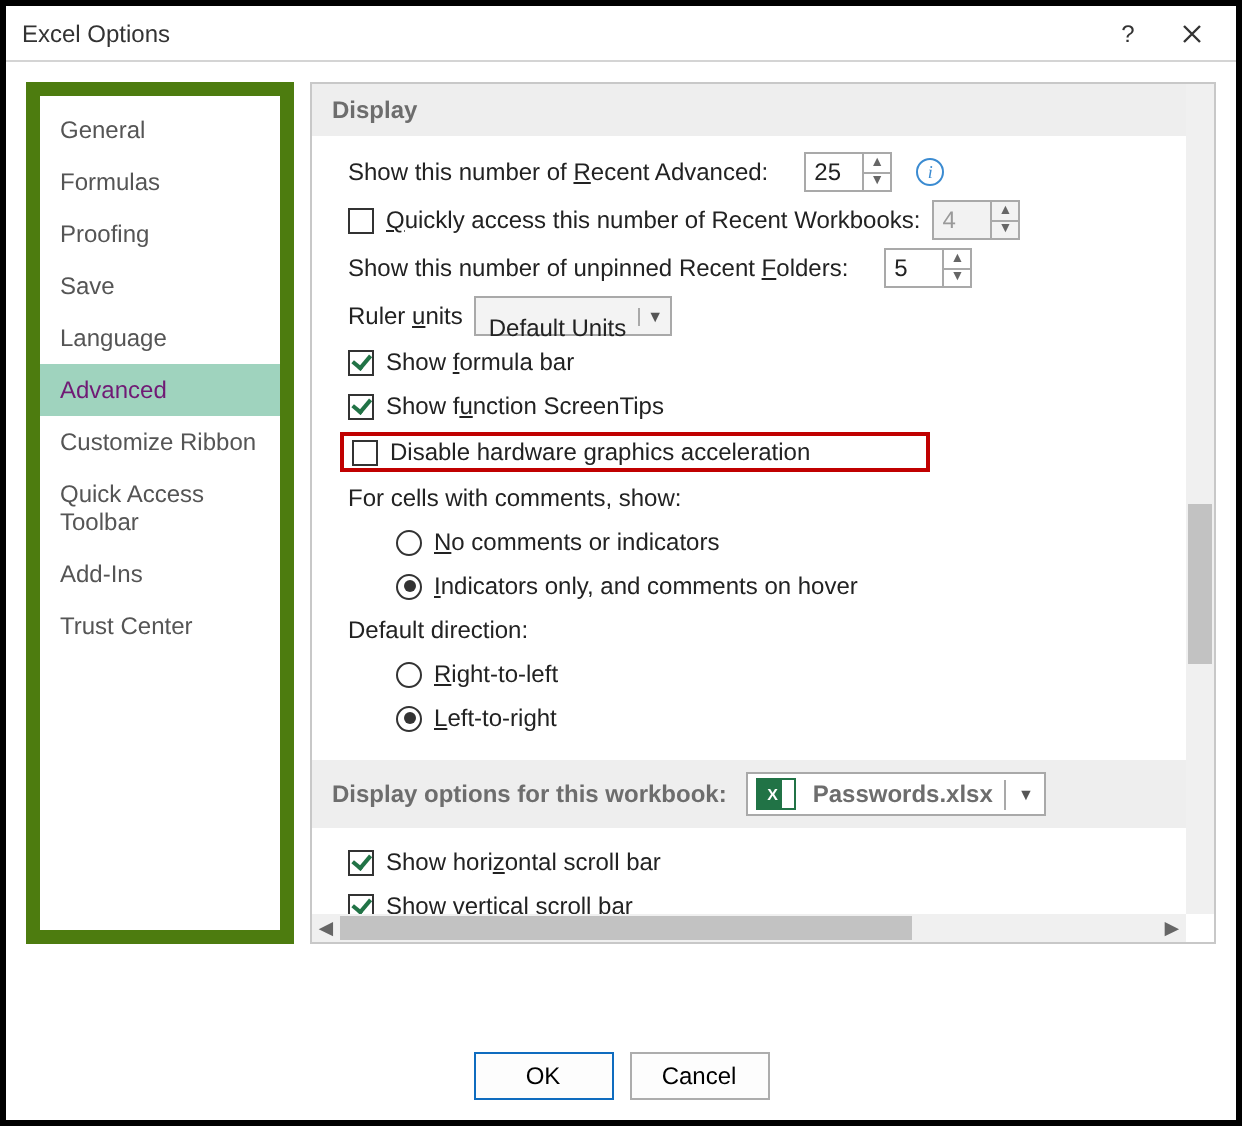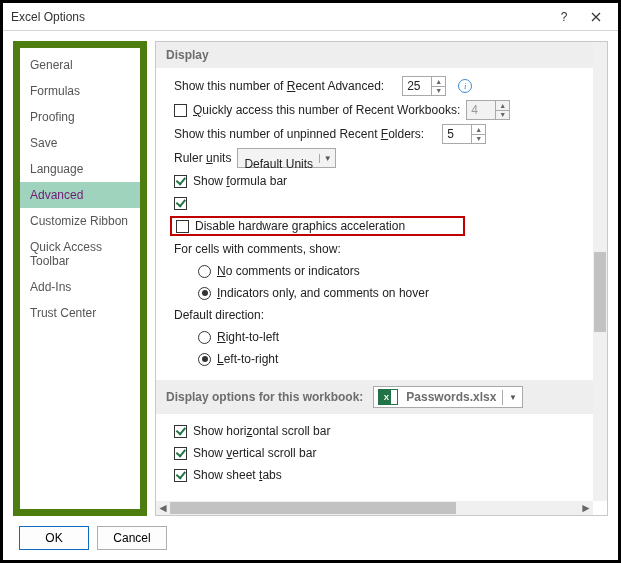--- a/index.html
+++ b/index.html
@@ -40,21 +40,21 @@
 .select { display:inline-flex; align-items:center; border:1px solid #a9a9a9; height:20px; background:#f3f3f3;}
 .select .val { padding:0 6px; min-width:74px;margin-top:12px; }
 .select .caret { width:16px; text-align:center; border-left:1px solid #a9a9a9; font-size:8px; color:#555;}
 .wb-select { display:inline-flex; align-items:center; border:1px solid #a9a9a9; height:22px; background:#fff;}
 .wb-select .xl-icon { width:16px;height:16px; background:#217346; color:#fff; font-size:8px; font-weight:bold; display:flex; align-items:center; justify-content:center; margin:0 4px; position:relative;}
 .wb-select .xl-icon::after { content:""; position:absolute; right:-4px; top:0; bottom:0; width:6px; background:#fff; border:1px solid #217346; border-left:none;}
 .wb-select .val { padding:0 6px 0 8px; min-width:92px;}
 .wb-select .caret { width:20px; text-align:center; border-left:1px solid #a9a9a9; font-size:8px; color:#555; padding:3px 0;}
 .highlight-box { display:inline-flex; align-items:center; gap:6px; border:2px solid #c00000; padding:1px 58px 1px 4px; }
 .sub-indent { padding-left: 42px; }
-.footer { height: 44px; display:flex; align-items:center; justify-content:flex-start; gap:8px; padding:0 16px; }
+.footer { height: 44px; display:flex; align-items:center; justify-content:center; gap:8px; padding:0 16px;margin-top:44px; }
 .btn { min-width:70px; height:24px; border:1px solid #adadad; background:#fdfdfd; display:inline-flex; align-items:center; justify-content:center; cursor:pointer;}
 .btn.primary { border:1.5px solid #0f6cbf; }
 </style>
 </head>
 <body>
 
 <div class="dialog">
   <div class="titlebar">
     <div class="title">Excel Options</div>
     <div class="ctrl">?</div>
@@ -129,20 +129,21 @@
             </span>
           </div>
 
           <div class="row">
             <span class="cb checked"></span>
             <span><span>Show </span><span class="under">f</span><span>ormula bar</span></span>
           </div>
 
           <div class="row">
             <span class="cb checked"></span>
+            <span><span>Show f</span><span class="under">u</span><span>nction ScreenTips</span></span>
           </div>
 
           <div class="row" style="padding-left:14px">
             <span class="highlight-box">
               <span class="cb"></span>
               <span>Disable hardware graphics acceleration</span>
             </span>
           </div>
 
           <div class="row lbl-only">For cells with comments, show:</div>

